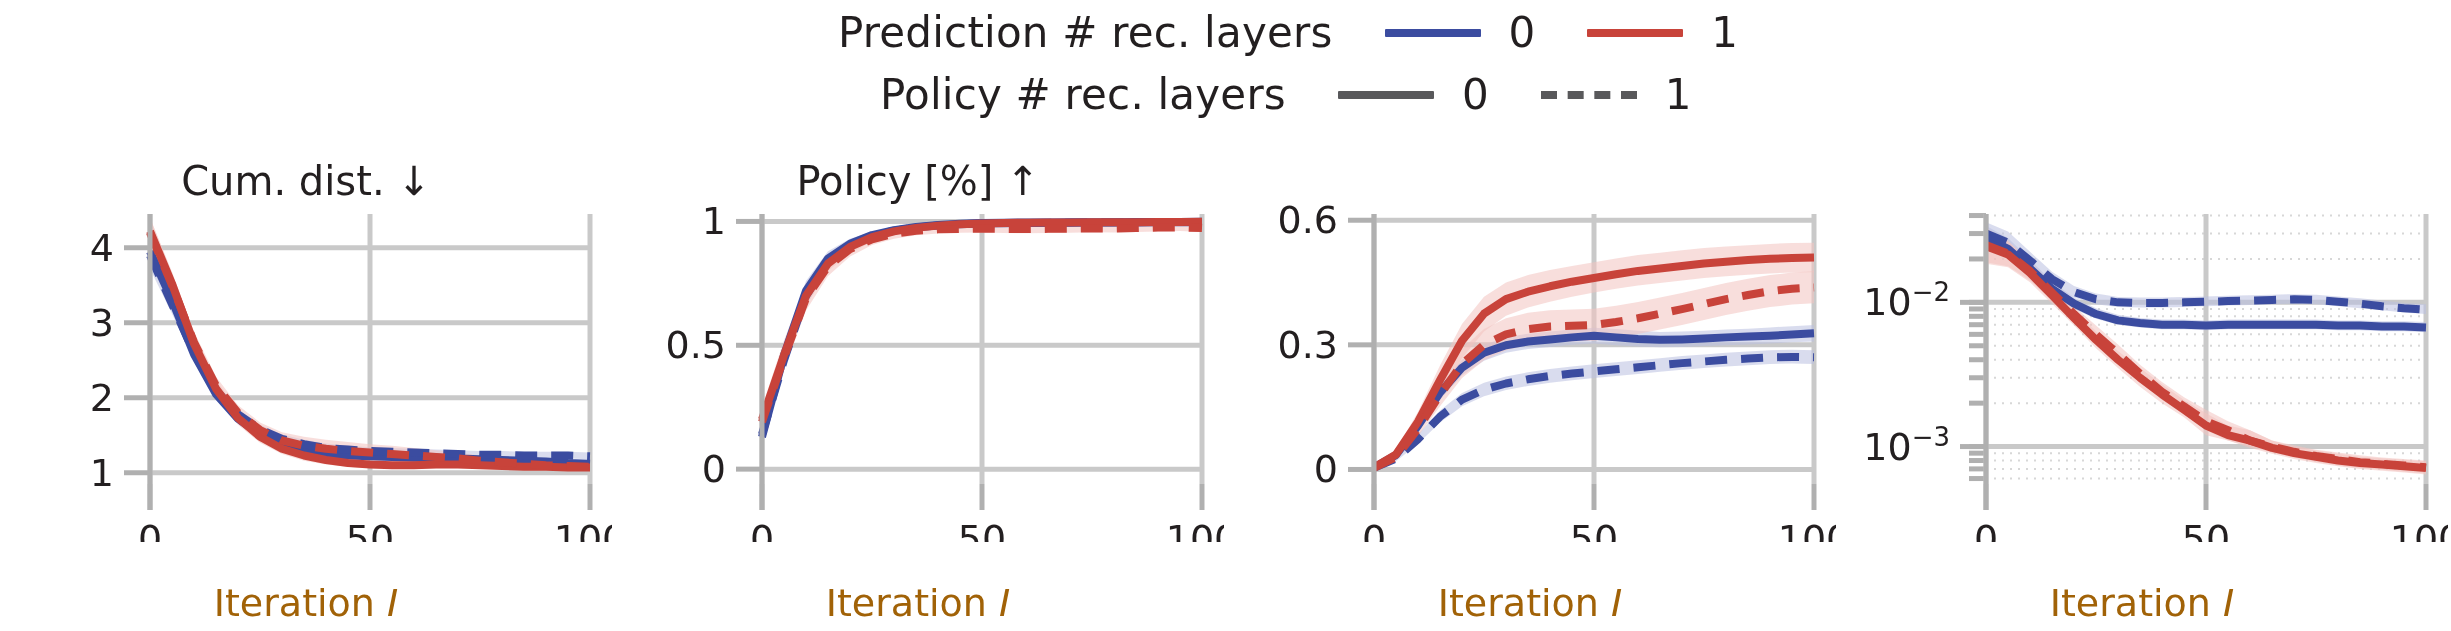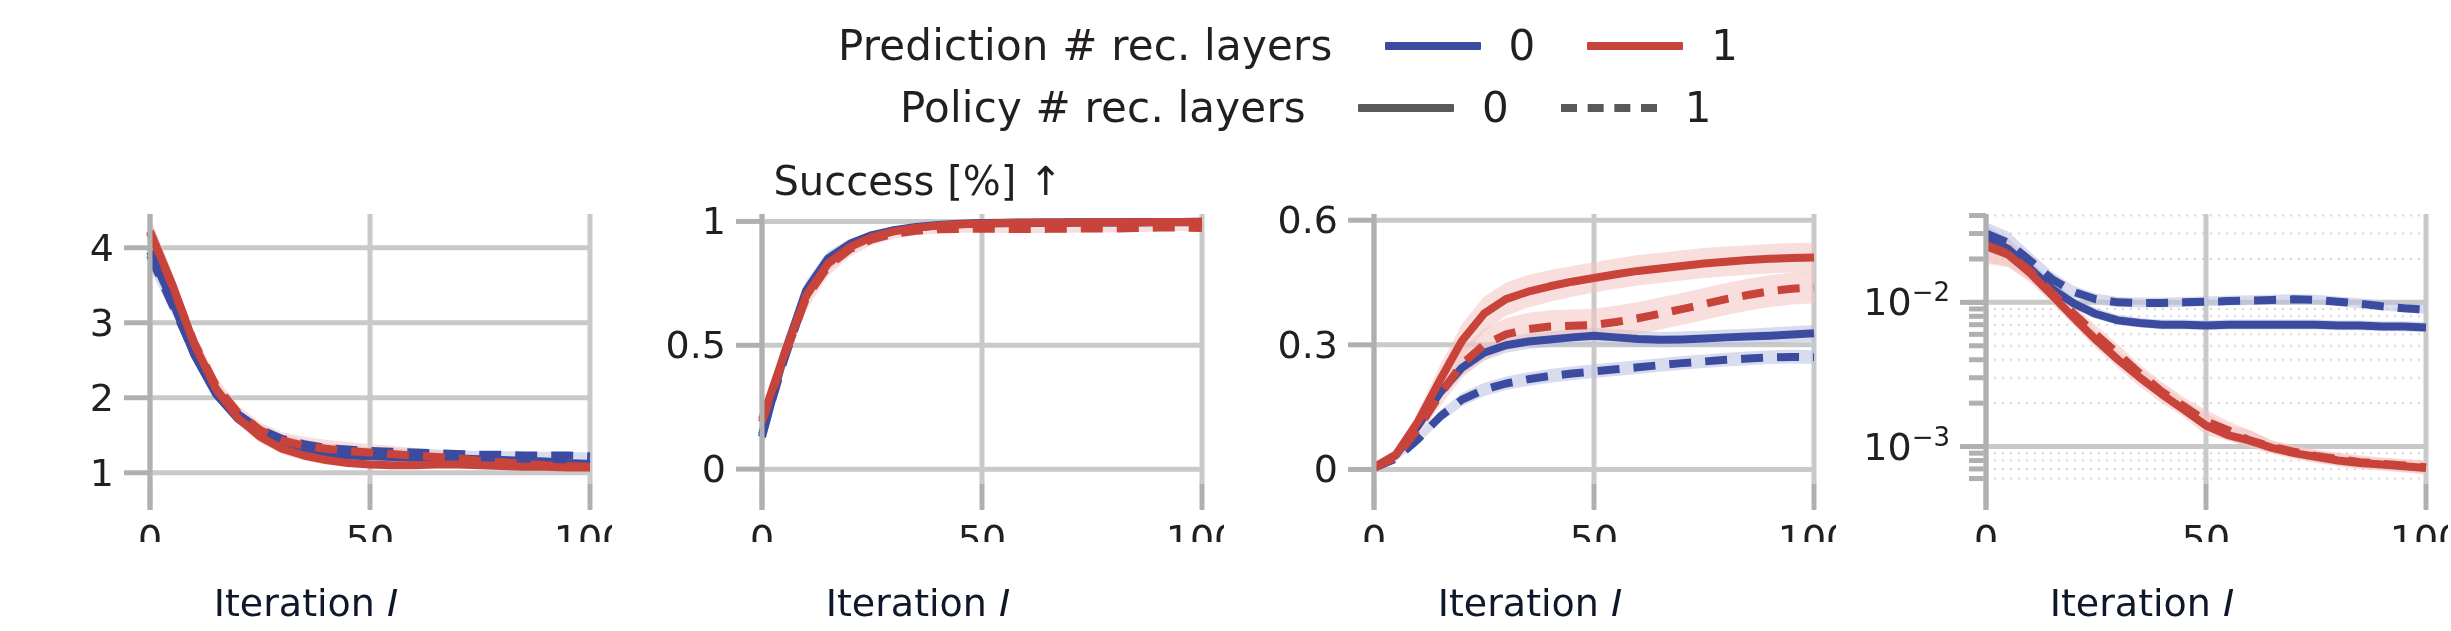--- a/index.html
+++ b/index.html
@@ -23,33 +23,33 @@
   
   #legend {
     position: absolute;
     left: 0;
     top: 8px;
     width: 2451px;
     height: 150px;
   }
   .legend-row {
     display: flex;
-    align-items: flex-end;
+    align-items: flex-start;
     justify-content: flex-start;
     height: 62px;
     padding-left: 838px;
   }
   .legend-title {
     font-size: 42px;
     color: #231f20;
     white-space: nowrap;
     letter-spacing: 0.2px;
   }
   .legend-title.policy {
-    margin-left: 62px;
+    margin-left: 42px;
   }
   .legend-entry {
     display: flex;
     align-items: center;
     margin-left: 52px;
   }
   .legend-swatch {
     width: 96px;
     height: 8px;
     border-radius: 1px;
@@ -94,21 +94,21 @@
   .panel-title .ital {
     font-style: italic;
   }
   .xlabel {
     position: absolute;
     bottom: 6px;
     left: 0;
     width: 612px;
     text-align: center;
     font-size: 38px;
-    color: #0f172a;
+    color: #a16207;
   }
   .xlabel .ital {
     font-style: italic;
   }
   svg.plot {
     position: absolute;
     left: 0;
     top: 52px;
   }
   .tick-text {
@@ -142,20 +142,21 @@
         </div>
         <div class="legend-entry">
           <div class="legend-swatch dashed" style="border-top-color: rgb(89, 89, 91);"></div>
           <div class="legend-label">1</div>
         </div>
       </div>
     </div>
 
   <div id="panels">
       <div class="panel">
+        <div class="panel-title">Cum. dist. ↓</div>
         <svg class="plot" width="612" height="340">
           <line x1="150" x2="590" y1="270.75" y2="270.75" stroke="#c9c9c9" stroke-width="5"></line>
           <line x1="150" x2="590" y1="195.75" y2="195.75" stroke="#c9c9c9" stroke-width="5"></line>
           <line x1="150" x2="590" y1="120.75" y2="120.75" stroke="#c9c9c9" stroke-width="5"></line>
           <line x1="150" x2="590" y1="45.75" y2="45.75" stroke="#c9c9c9" stroke-width="5"></line>
           <line y1="12" y2="282" x1="150" x2="150" stroke="#c9c9c9" stroke-width="5"></line>
           <line y1="12" y2="282" x1="370" x2="370" stroke="#c9c9c9" stroke-width="5"></line>
           <line y1="12" y2="282" x1="590" x2="590" stroke="#c9c9c9" stroke-width="5"></line>
           <path d="M150,39.75000000000003L172,89.25000000000003L194,144.75L216,186L238,211.5L260,228L282,238.5L304,244.5L326,247.5L348,249.75L370,250.5L392,251.25L414,252L436,252.75L458,253.5L480,254.25L502,255L524,255.75L546,256.5L568,258L590,258.75L590,264L568,263.25L546,262.5L524,261.75L502,261L480,260.25L458,259.5L436,258.75L414,258.75L392,258L370,257.25L348,256.5L326,254.25L304,251.25L282,245.25L260,236.25L238,221.25L216,198L194,159.75L172,107.25L150,60.75000000000003Z" fill="#b9c0e0" fill-opacity="0.55" stroke="none"></path>
           <path d="M150,42L172,92.25000000000003L194,143.24999999999997L216,182.25L238,207L260,222.75L282,232.5L304,237.75L326,241.5L348,243.75L370,245.25L392,246L414,246.75L436,247.5L458,248.25L480,249L502,249L524,249.75L546,249.75L568,249.75L590,250.5L590,257.25L568,256.5L546,256.5L524,256.5L502,255.75L480,255.75L458,255L436,255L414,254.25L392,253.5L370,252.75L348,251.25L326,249.75L304,246.75L282,241.5L260,231.75L238,217.5L216,194.25L194,158.25L172,111.75L150,66.74999999999997Z" fill="#b9c0e0" fill-opacity="0.55" stroke="none"></path>
@@ -177,21 +178,21 @@
           <text x="114" y="208.75" text-anchor="end" class="tick-text">2</text>
           <text x="114" y="133.75" text-anchor="end" class="tick-text">3</text>
           <text x="114" y="58.75" text-anchor="end" class="tick-text">4</text>
           <text x="150" y="350" text-anchor="middle" class="tick-text">0</text>
           <text x="370" y="350" text-anchor="middle" class="tick-text">50</text>
           <text x="590" y="350" text-anchor="middle" class="tick-text">100</text>
         </svg>
         <div class="xlabel">Iteration <span class="ital">I</span></div>
       </div>
       <div class="panel">
-        <div class="panel-title">Success [%] ↑</div>
+        <div class="panel-title">Policy [%] ↑</div>
         <svg class="plot" width="612" height="340">
           <line x1="150" x2="590" y1="267.13761467889907" y2="267.13761467889907" stroke="#c9c9c9" stroke-width="5"></line>
           <line x1="150" x2="590" y1="143.28440366972475" y2="143.28440366972475" stroke="#c9c9c9" stroke-width="5"></line>
           <line x1="150" x2="590" y1="19.431192660550494" y2="19.431192660550494" stroke="#c9c9c9" stroke-width="5"></line>
           <line y1="12" y2="282" x1="150" x2="150" stroke="#c9c9c9" stroke-width="5"></line>
           <line y1="12" y2="282" x1="370" x2="370" stroke="#c9c9c9" stroke-width="5"></line>
           <line y1="12" y2="282" x1="590" x2="590" stroke="#c9c9c9" stroke-width="5"></line>
           <path d="M150,225.0275229357798L172,143.28440366972475L194,78.88073394495413L216,49.1559633027523L238,36.7706422018349L260,29.834862385321088L282,25.62385321100919L304,23.146788990825712L326,21.412844036697265L348,20.42201834862385L370,19.926605504587144L392,19.67889908256882L414,19.67889908256882L436,19.67889908256882L458,19.431192660550494L480,19.431192660550494L502,19.431192660550494L524,19.431192660550494L546,19.431192660550494L568,19.431192660550494L590,19.431192660550494L590,20.174311926605526L568,20.42201834862385L546,20.669724770642233L524,20.669724770642233L502,20.91743119266056L480,20.91743119266056L458,20.91743119266056L436,21.16513761467894L414,21.412844036697265L392,21.660550458715647L370,21.908256880733973L348,22.89908256880733L326,24.38532110091745L304,26.86238532110093L282,30.577981651376177L260,36.27522935779817L238,46.67889908256885L216,61.54128440366975L194,96.22018348623854L172,163.10091743119267L150,242.36697247706422Z" fill="#b9c0e0" fill-opacity="0.55" stroke="none"></path>
           <path d="M150,222.55045871559633L172,145.76146788990826L194,83.83486238532109L216,51.633027522935805L238,37.26605504587158L260,30.330275229357824L282,25.871559633027516L304,23.394495412844037L326,21.660550458715647L348,20.669724770642233L370,20.174311926605526L392,19.926605504587144L414,19.926605504587144L436,19.67889908256882L458,19.67889908256882L480,19.67889908256882L502,19.67889908256882L524,19.431192660550494L546,19.431192660550494L568,19.431192660550494L590,19.431192660550494L590,20.91743119266056L568,20.91743119266056L546,21.16513761467894L524,21.16513761467894L502,21.412844036697265L480,21.412844036697265L458,21.660550458715647L436,21.660550458715647L414,21.908256880733973L392,22.40366972477068L370,22.651376146789005L348,23.64220183486242L326,25.128440366972484L304,27.357798165137638L282,31.32110091743121L260,37.26605504587158L238,49.1559633027523L216,66.49541284403671L194,103.651376146789L172,168.05504587155963L150,239.88990825688074Z" fill="#b9c0e0" fill-opacity="0.55" stroke="none"></path>
           <path d="M150,205.21100917431193L172,138.3302752293578L194,81.35779816513761L216,54.11009174311931L238,39L260,30.577981651376177L282,25.871559633027516L304,23.146788990825712L326,21.412844036697265L348,20.42201834862385L370,19.926605504587144L392,19.67889908256882L414,19.67889908256882L436,19.431192660550494L458,19.431192660550494L480,19.431192660550494L502,19.431192660550494L524,19.431192660550494L546,19.431192660550494L568,19.431192660550494L590,19.431192660550494L590,20.42201834862385L568,20.669724770642233L546,20.669724770642233L524,20.91743119266056L502,21.16513761467894L480,21.16513761467894L458,21.412844036697265L436,21.660550458715647L414,21.908256880733973L392,22.155963302752298L370,22.89908256880733L348,23.889908256880744L326,25.871559633027516L304,28.844036697247702L282,33.055045871559685L260,39.74311926605509L238,51.1376146788991L216,68.97247706422016L194,103.651376146789L172,165.57798165137615L150,227.5045871559633Z" fill="#f2c3bf" fill-opacity="0.55" stroke="none"></path>

